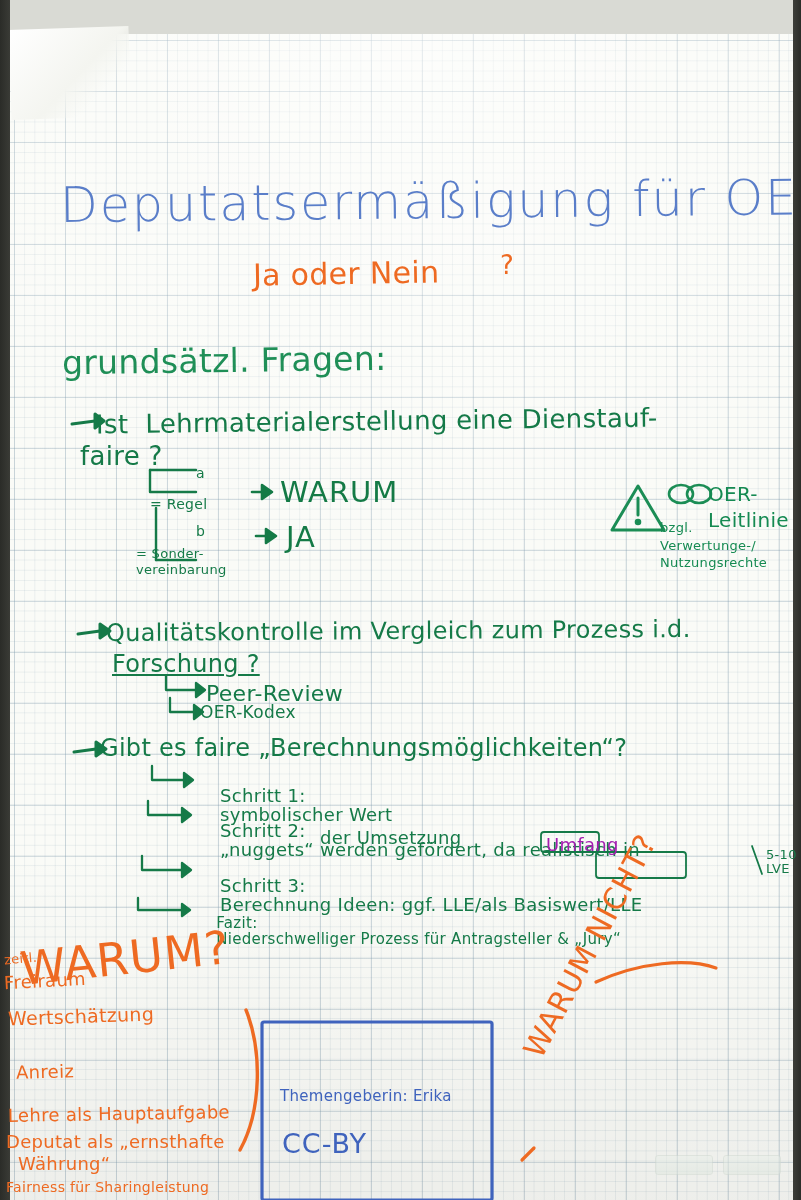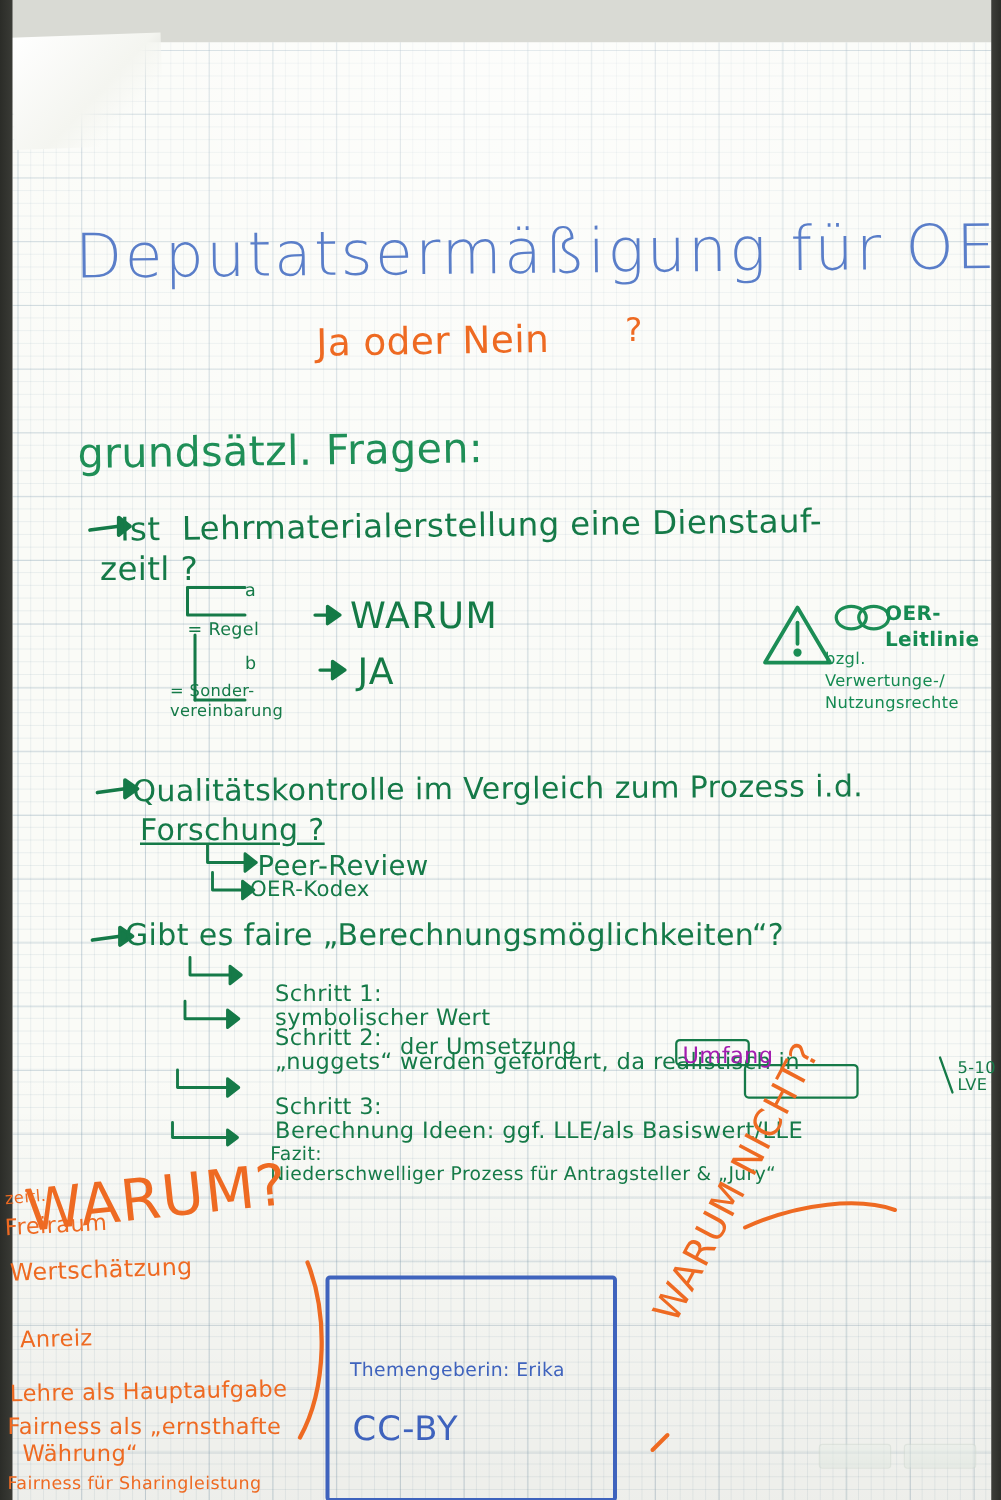--- a/index.html
+++ b/index.html
@@ -127,21 +127,21 @@
 
   .small-a  { left: 196px; top: 466px; font-size: 14px; color:#157a48; }
   .regel    { left: 150px; top: 497px; font-size: 14px; color:#157a48; }
   .small-b  { left: 196px; top: 524px; font-size: 14px; color:#157a48; }
   .sonder   { left: 136px; top: 546px; font-size: 13px; color:#157a48; line-height: 1.25;}
   .nein     { left: 280px; top: 477px; font-size: 29px; color:#147a46; letter-spacing:1px;}
   .ja       { left: 286px; top: 522px; font-size: 29px; color:#147a46; letter-spacing:1px;}
 
   .oer-leit {
     left: 708px; top: 481px;
-    font-size: 16px; color:#158a52; line-height:1.3;font-weight:bold;
+    font-size: 20px; color:#158a52; line-height:1.3;
   }
   .bzgl {
     left: 660px; top: 519px;
     font-size: 13px; color:#158a52; line-height:1.35;
   }
 
   .q2 {
     left: 106px; top: 619px;
     font-size: 24px; color:#157a48;
     transform: rotate(-0.4deg);
@@ -313,21 +313,21 @@
     </g>
   </svg>
 
   <div class="hw title">Deputatsermäßigung für OER</div>
   <div class="hw subtitle">Ja oder Nein</div>
   <div class="hw sub-q">?</div>
 
   <div class="hw h-grund">grundsätzl. Fragen:</div>
 
   <div class="hw q1">Ist  Lehrmaterialerstellung eine Dienstauf-</div>
-  <div class="hw q1b">zeitl ?</div>
+  <div class="hw q1b">faire ?</div>
 
   <div class="hw small-a">a</div>
   <div class="hw regel">= Regel</div>
   <div class="hw nein">WARUM</div>
 
   <div class="hw small-b">b</div>
   <div class="hw sonder">= Sonder-
 vereinbarung</div>
   <div class="hw ja">JA</div>
 
@@ -365,21 +365,21 @@
     <span>Fazit:</span>
     <span>Niederschwelliger Prozess für Antragsteller &amp; „Jury“</span>
   </div>
 
   <div class="hw warum">WARUM?</div>
   <div class="hw zeitl">zeitl.</div>
   <div class="hw freiraum">Freiraum</div>
   <div class="hw wert">Wertschätzung</div>
   <div class="hw anreiz">Anreiz</div>
   <div class="hw lehre">Lehre als Hauptaufgabe</div>
-  <div class="hw deputat">Fairness als „ernsthafte</div>
+  <div class="hw deputat">Deputat als „ernsthafte</div>
   <div class="hw waehrung">Währung“</div>
   <div class="hw fairness">Fairness für Sharingleistung</div>
 
   <div class="hw warum-nicht">WARUM NICHT?</div>
 
   <div class="hw box-text">
     <div>Themengeberin: Erika</div>
     
     
   </div>

